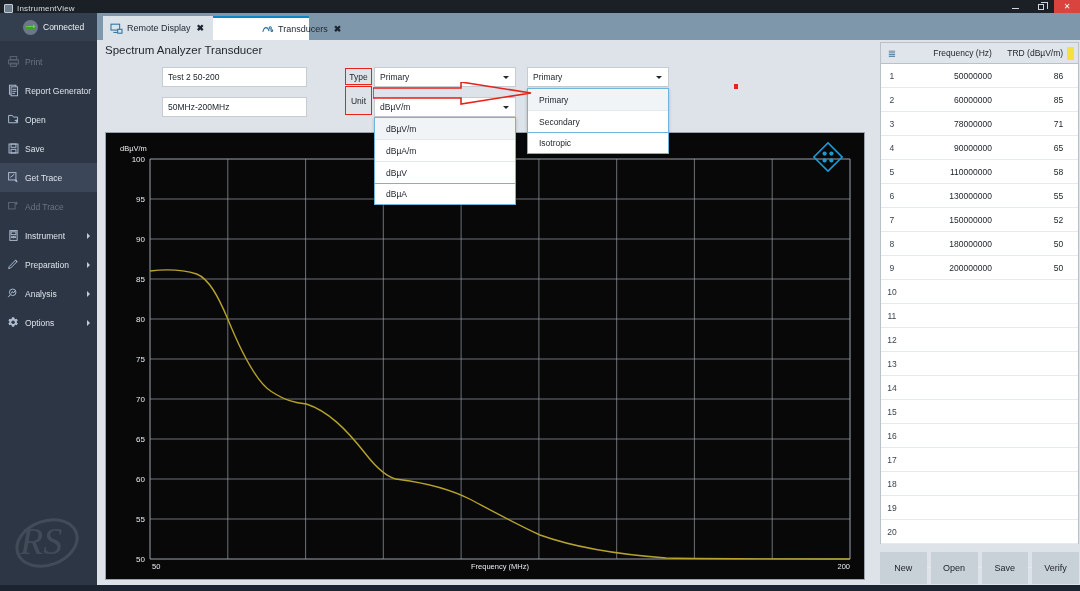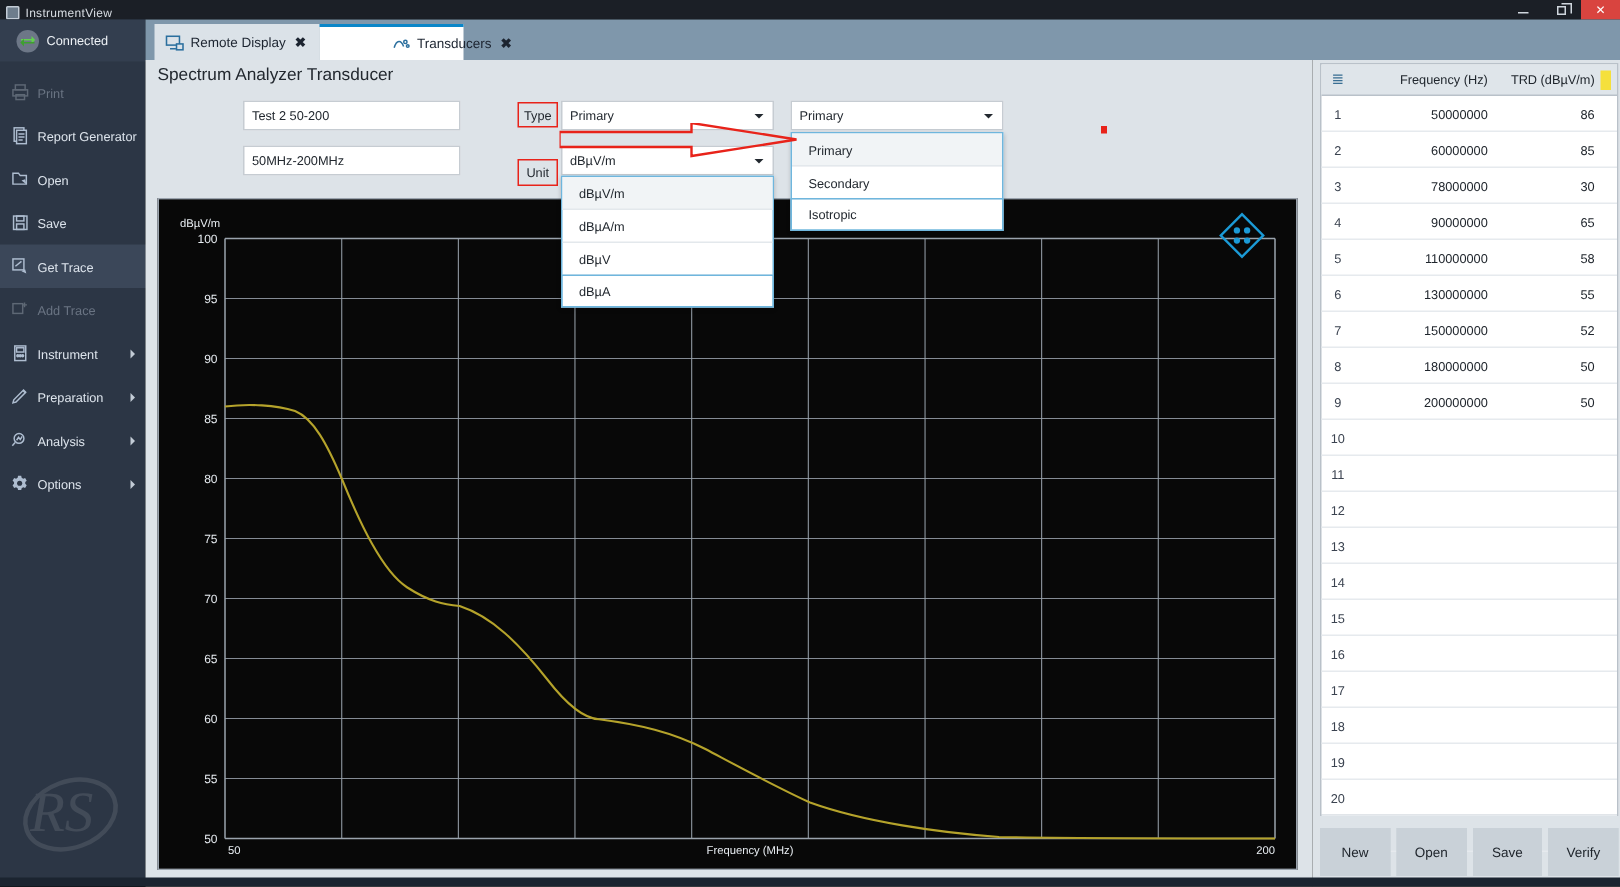--- a/index.html
+++ b/index.html
@@ -33,21 +33,21 @@
     content:""; position:absolute; left:2px; top:-3px; width:6px; height:6px;
     border:1px solid #cfd6dd; border-bottom:none; border-left:none;
   }
 
   
   .sidebar {
     position: absolute; left: 0; top: 13px; width: 97px; height: 578px;
     background: #2c3645;
   }
   .connected {
-    height: 28px; display: flex; align-items: center; padding-left: 11px;
+    height: 28px; display: flex; align-items: center; padding-left: 23px;
     background: #333e4f;
     text-align: center;
   }
   .conn-dot {
     width: 15px; height: 15px; border-radius: 50%;
     background: #6d7787; display: flex; align-items: center; justify-content: center;
     margin-right: 5px; flex: none;
   }
   .conn-label { color: #eef2f6; font-size: 8.5px; }
 
@@ -377,21 +377,21 @@
 
     <div class="field-label" style="left:55px; top:64px; width:85px;">Description</div>
     <div class="field-box" style="left:65px; top:57px; width:145px; height:20px;">50MHz-200MHz</div>
 
     <div class="red-label" style="left:248px; top:28px; width:27px; height:17px;">Type</div>
     <div class="combo" style="left:277px; top:27px; width:142px; height:20px;">
       <span>Primary</span>
       <span class="caret"></span>
     </div>
 
-    <div class="red-label" style="left:248px; top:66px; width:27px; height:18px;">Unit</div>
+    <div class="red-label" style="left:248px; top:46px; width:27px; height:29px;">Unit</div>
     <div class="combo" style="left:277px; top:57px; width:142px; height:20px;">
       <span>dBµV/m</span>
       <span class="caret"></span>
     </div>
 
     <div class="dropdown" style="left:277px; top:77px; width:142px;">
       <div class="dd-item hl">dBµV/m</div>
       <div class="dd-item">dBµA/m</div>
       <div class="dd-item">dBµV</div>
       <div class="dd-item sel-last">dBµA</div>
@@ -511,21 +511,21 @@
           </div>
           <div class="trow">
             <div class="td-n">2</div>
             <div class="td-f">60000000</div>
             <div class="td-t">85</div>
             <div class="td-pad"></div>
           </div>
           <div class="trow">
             <div class="td-n">3</div>
             <div class="td-f">78000000</div>
-            <div class="td-t">30</div>
+            <div class="td-t">71</div>
             <div class="td-pad"></div>
           </div>
           <div class="trow">
             <div class="td-n">4</div>
             <div class="td-f">90000000</div>
             <div class="td-t">65</div>
             <div class="td-pad"></div>
           </div>
           <div class="trow">
             <div class="td-n">5</div>

